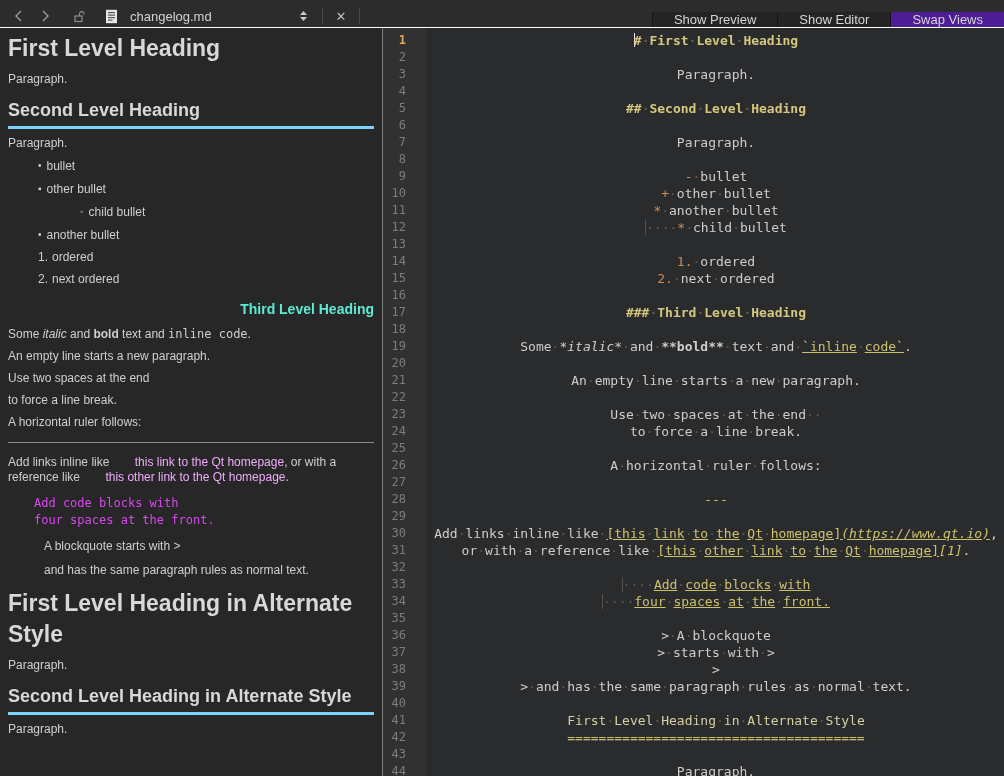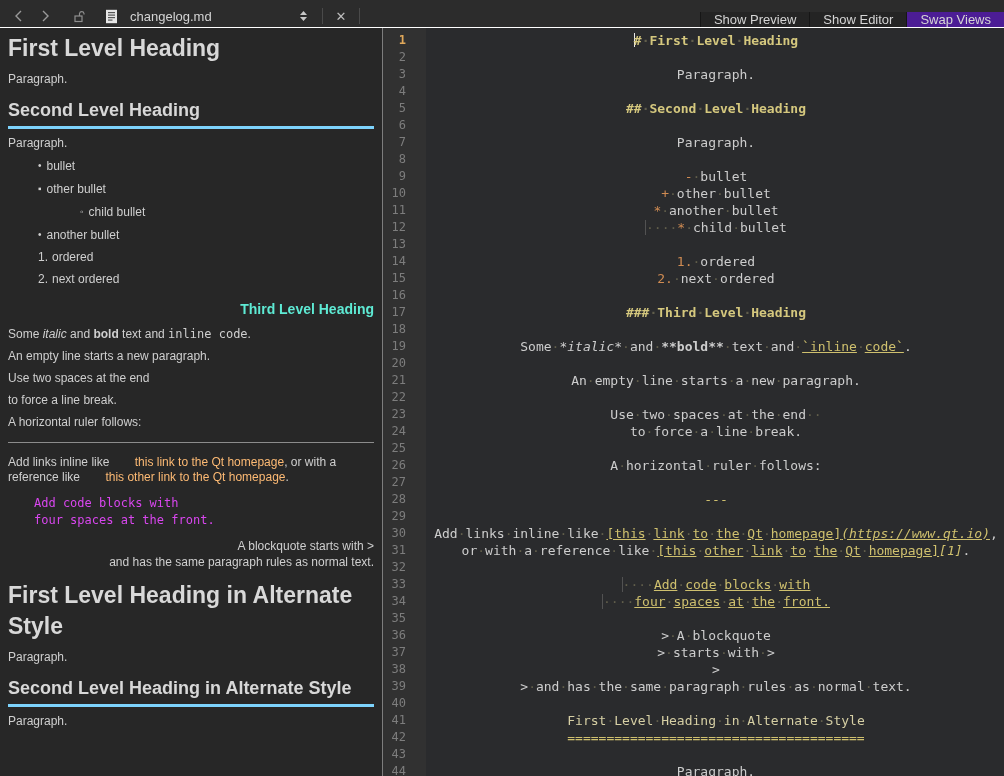--- a/index.html
+++ b/index.html
@@ -17,21 +17,21 @@
     display:flex;align-items:flex-end;color:#cfcfcf;font-size:13px;
     box-sizing:border-box;
   }
   .tb-left{display:flex;align-items:center;padding-left:8px;gap:4px;}
   .tb-iconbtn{width:22px;height:22px;display:flex;align-items:center;justify-content:center;}
   .tb-sep{width:1px;height:16px;background:#4a4a4a;margin:auto 4px;}
   .tb-filename{margin:0 8px 0 4px;color:#d4d4d4;min-width:150px;}
   .tb-close{color:#bdbdbd;font-size:13px;width:20px;text-align:center;}
   .tb-right{margin-left:auto;display:flex;align-items:stretch;}
   .tb-btn{
-    display:flex;align-items:center;padding:0 13px;background:#242424;
+    display:flex;align-items:center;padding:0 21px;background:#242424;
     color:#d5d5d5;border-left:1px solid #161616;cursor:default;white-space:nowrap;
   }
   .tb-btn.lighter{background:#4c1d95;}
   svg{display:block;}
 
   
   .main{flex:1;display:flex;min-height:0;}
 
   
   .preview{
@@ -41,31 +41,31 @@
     color:#cfcfcf;font-size:12px;line-height:15px;
   }
   .pv-h1{font-size:23px;line-height:31px;font-weight:bold;color:#d8d8d8;margin:3px 0 8px 0;}
   .pv-h2{font-size:18px;line-height:23px;font-weight:bold;color:#d8d8d8;margin:12px 0 0 0;
          padding-bottom:4px;border-bottom:3px solid #7dd3fc;}
   .pv-h3{font-size:14px;line-height:18px;font-weight:bold;color:#5eead4;margin:13px 0 9px 0;text-align:right;}
   .pv-p{margin:7px 0;}
   .pv-i{font-style:italic;}
   .pv-b{font-weight:bold;}
   .pv-codespan{font-family:"DejaVu Sans Mono",monospace;font-size:12px;}
-  .pv-link{color:#fdba74;padding-left:22px;}
+  .pv-link{color:#f0abfc;padding-left:22px;}
   .pv-li{margin:7px 0;padding-left:30px;}
   .pv-li.lvl2{padding-left:72px;}
   .pv-li .pv-marker{font-size:10px;margin-right:5px;vertical-align:1px;}
   .pv-li .pv-marker.num{font-size:12px;vertical-align:0;margin-right:4px;}
   .pv-codeblock{
     font-family:"DejaVu Sans Mono",monospace;font-size:12px;line-height:17px;
     white-space:pre;margin:10px 0 10px 26px;color:#d946ef;
   }
   .pv-quote{margin:10px 0 10px 36px;}
-  .pv-quote .pv-p{margin:1px 0;text-align:right;}
+  .pv-quote .pv-p{margin:9px 0;}
   .pv-hr{border:none;border-top:1px solid #8c8c8c;margin:12px 0;}
 
   
   .editor{flex:1;display:flex;min-width:0;background:#2a2b2d;
           font-family:"DejaVu Sans Mono",monospace;font-size:13px;line-height:17px;}
   .gutter{
     width:43px;flex:0 0 43px;background:#313131;color:#7d7d7d;
     text-align:right;padding-top:4px;box-sizing:border-box;font-size:12px;
   }
   .gutter .num{height:17px;padding-right:20px;}

